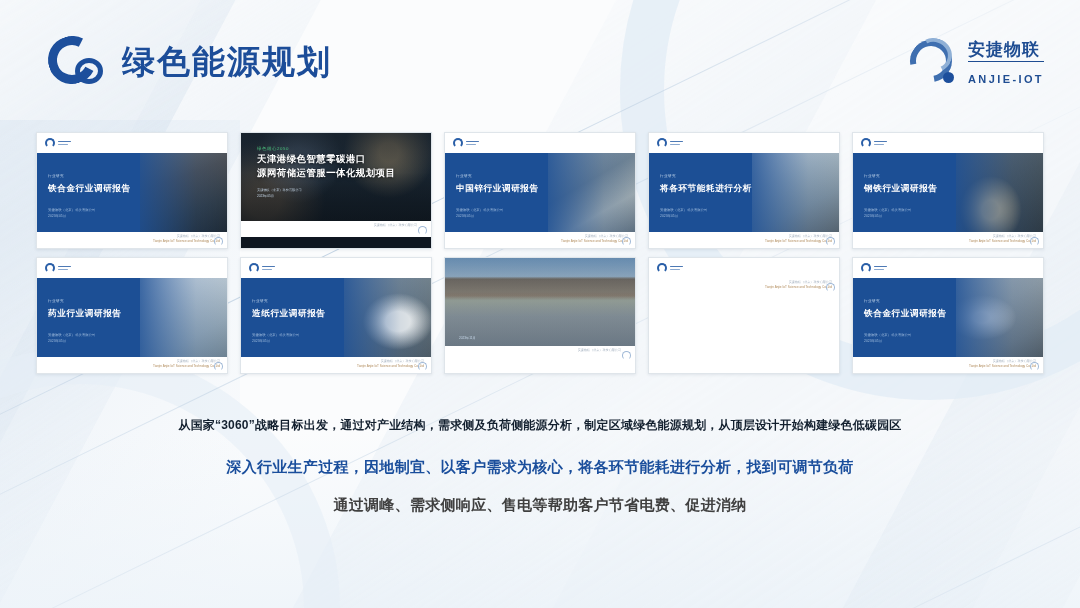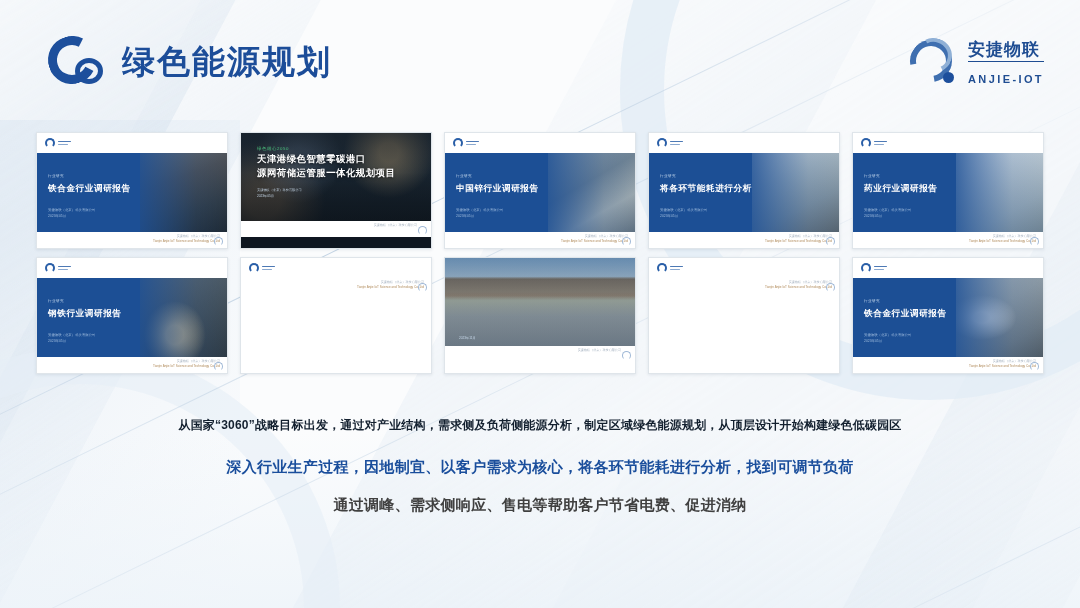--- a/index.html
+++ b/index.html
@@ -310,49 +310,20 @@
     <div class="card-top">
       <div class="mini-logo">
         <div class="mini-ring"></div>
           <div class="mini-bars">
             <i></i>
             <i></i>
           </div>
       </div>
     </div>
     <div class="band">
-      <div class="photo" style="background:linear-gradient(150deg,#e2e9ee 0%,#b9c7d2 35%,#93a6b5 70%,#6d8292 100%);"></div>
-      <div class="fade"></div>
-      <div class="band-txt">
-        <div class="kicker">行业研究</div>
-        <div class="band-title">药业行业调研报告</div>
-        <div class="band-sub">安捷物联（北京）科技有限公司</div>
-        <div class="band-sub" style="margin-top:1px">2023年05月</div>
-      </div>
-    </div>
-    <div class="card-foot">
-      <div class="foot-txt">
-        <div>安捷物联（北京）科技有限公司</div>
-        <div class="en">Tianjin Anjie IoT Science and Technology Co.,Ltd</div>
-      </div>
-      <div class="foot-mark"></div>
-    </div>
-  </div>
-
-  <div class="card">
-    <div class="card-top">
-      <div class="mini-logo">
-        <div class="mini-ring"></div>
-          <div class="mini-bars">
-            <i></i>
-            <i></i>
-          </div>
-      </div>
-    </div>
-    <div class="band">
       <div class="photo" style="background:
              radial-gradient(ellipse at 40% 72%, rgba(255,226,170,.55) 0 12%, rgba(0,0,0,0) 42%),
              linear-gradient(155deg,#5d6b77 0%,#46545f 45%,#2d3a45 100%);"></div>
       <div class="fade"></div>
       <div class="band-txt">
         <div class="kicker">行业研究</div>
         <div class="band-title">钢铁行业调研报告</div>
         <div class="band-sub">安捷物联（北京）科技有限公司</div>
         <div class="band-sub" style="margin-top:1px">2023年05月</div>
       </div>
@@ -367,20 +338,61 @@
   </div>
 
   <div class="card">
     <div class="card-top">
       <div class="mini-logo">
         <div class="mini-ring"></div>
           <div class="mini-bars">
             <i></i>
             <i></i>
           </div>
+      </div>
+    </div>
+    <div class="band">
+      <div class="photo" style="background:linear-gradient(150deg,#e2e9ee 0%,#b9c7d2 35%,#93a6b5 70%,#6d8292 100%);"></div>
+      <div class="fade"></div>
+      <div class="band-txt">
+        <div class="kicker">行业研究</div>
+        <div class="band-title">药业行业调研报告</div>
+        <div class="band-sub">安捷物联（北京）科技有限公司</div>
+        <div class="band-sub" style="margin-top:1px">2023年05月</div>
+      </div>
+    </div>
+    <div class="card-foot">
+      <div class="foot-txt">
+        <div>安捷物联（北京）科技有限公司</div>
+        <div class="en">Tianjin Anjie IoT Science and Technology Co.,Ltd</div>
+      </div>
+      <div class="foot-mark"></div>
+    </div>
+  </div>
+
+  <div class="card">
+    <div class="card-top">
+      <div class="mini-logo">
+        <div class="mini-ring"></div>
+          <div class="mini-bars">
+            <i></i>
+            <i></i>
+          </div>
+      </div>
+    </div>
+    <div class="band">
+      <div class="photo" style="background:
+             radial-gradient(ellipse at 62% 55%, #f2f2ee 0 16%, rgba(0,0,0,0) 46%),
+             linear-gradient(150deg,#8d9aa3 0%,#6d7d88 45%,#4d5b66 100%);"></div>
+      <div class="fade"></div>
+      <div class="band-txt">
+        <div class="kicker">行业研究</div>
+        <div class="band-title">造纸行业调研报告</div>
+        <div class="band-sub">安捷物联（北京）科技有限公司</div>
+        <div class="band-sub" style="margin-top:1px">2023年05月</div>
       </div>
     </div>
     <div class="card-foot">
       <div class="foot-txt">
         <div>安捷物联（北京）科技有限公司</div>
         <div class="en">Tianjin Anjie IoT Science and Technology Co.,Ltd</div>
       </div>
       <div class="foot-mark"></div>
     </div>
   </div>

